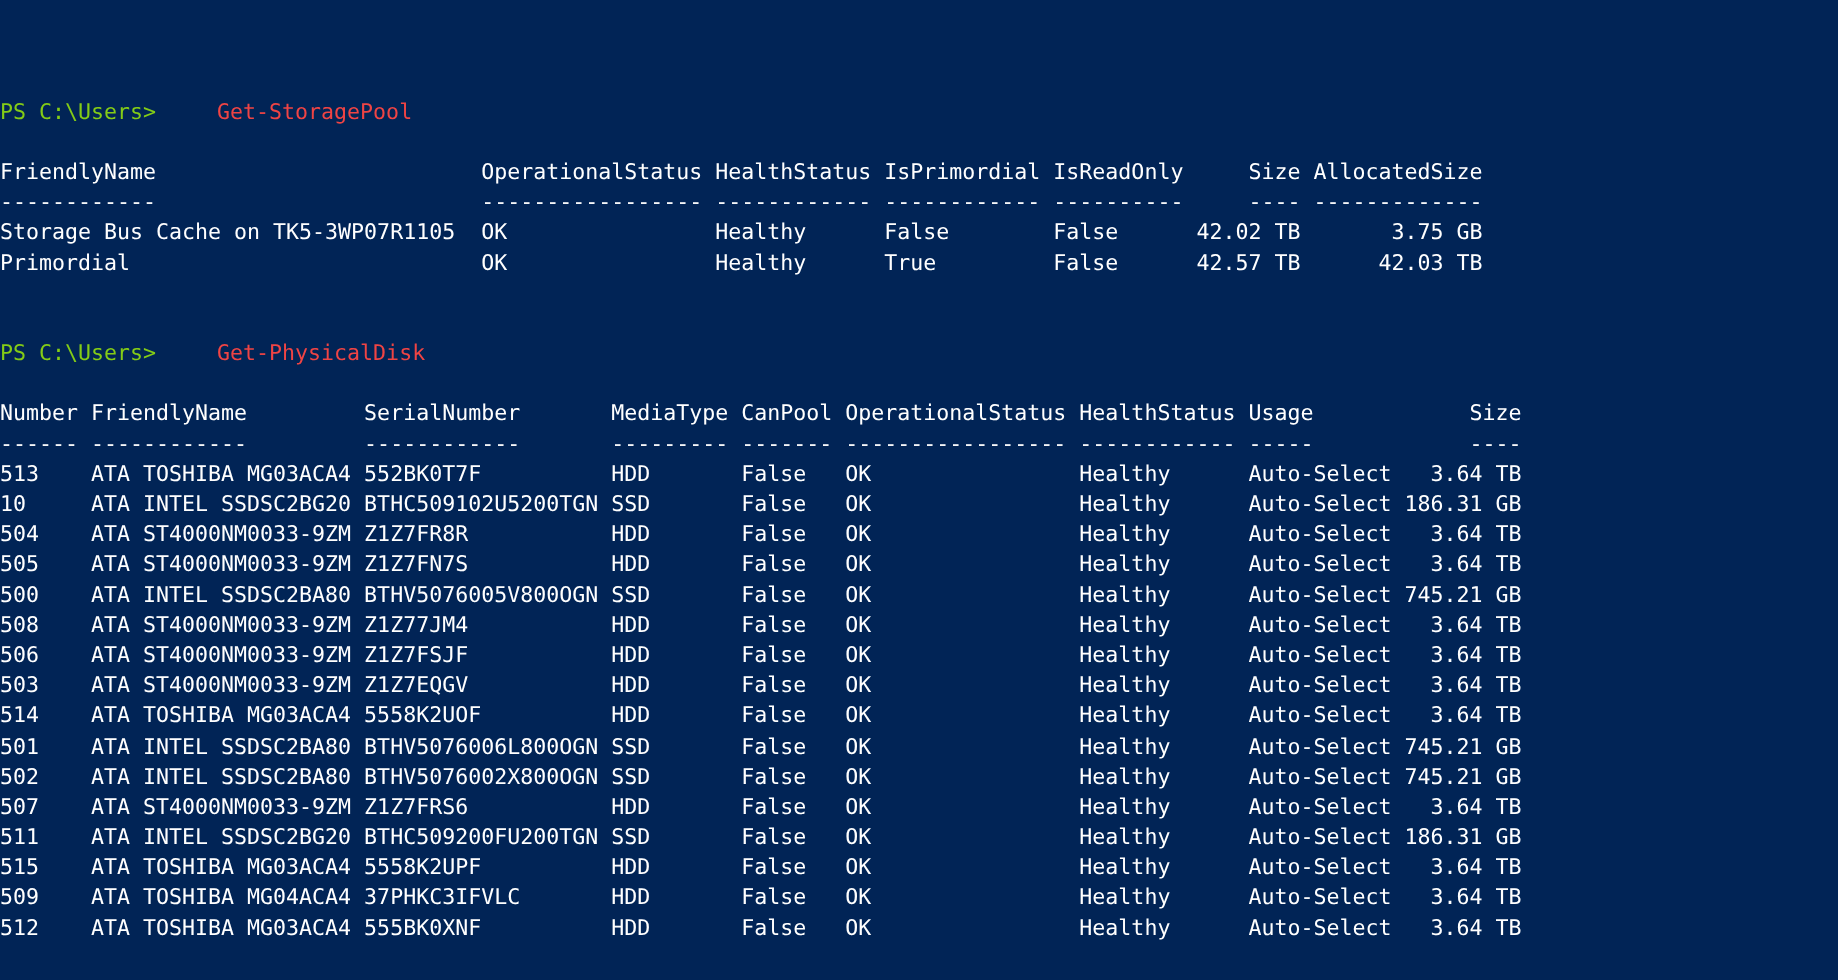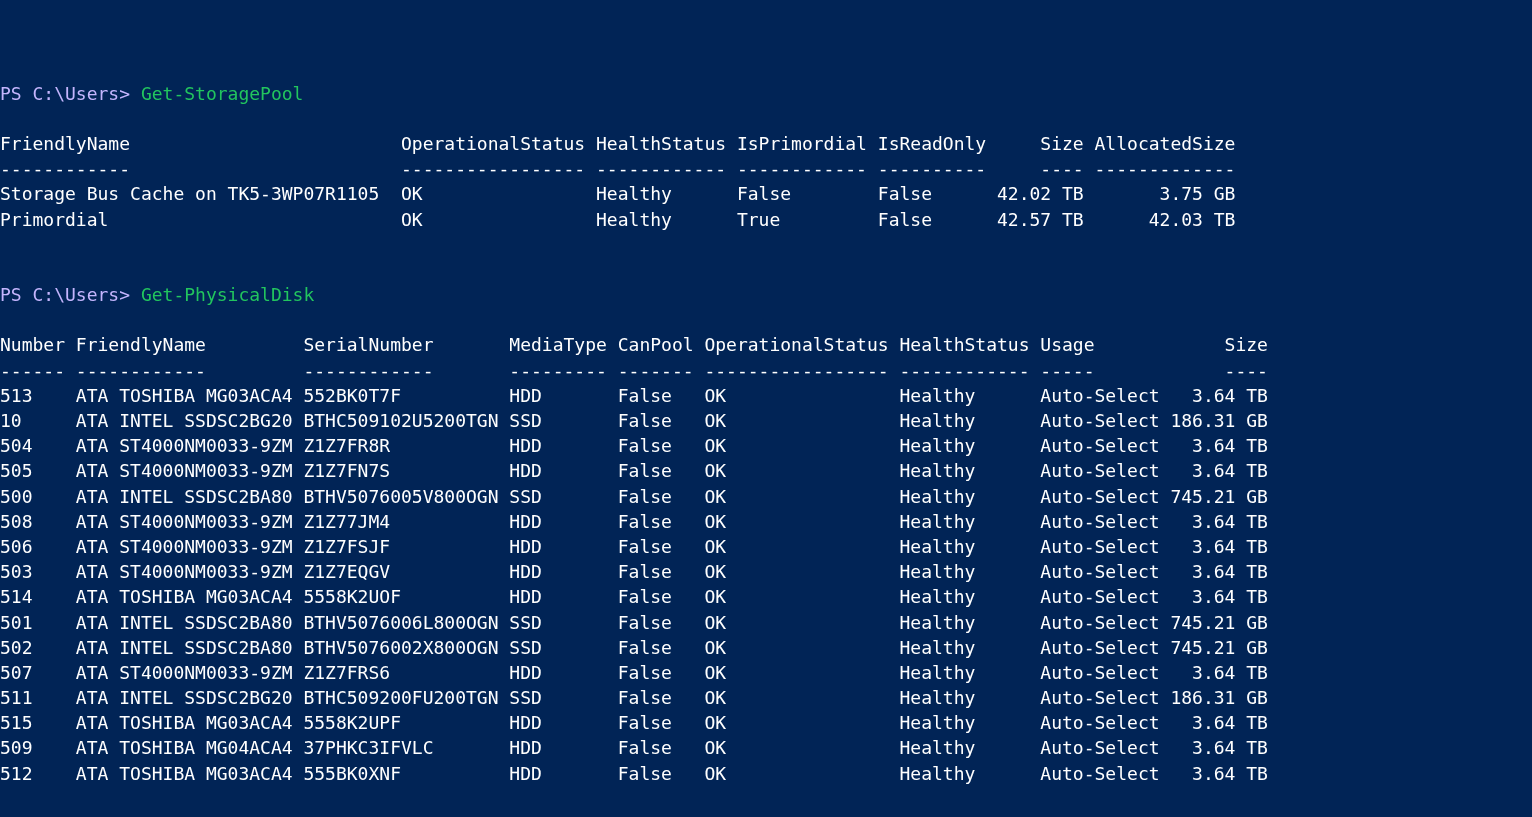--- a/index.html
+++ b/index.html
@@ -6,22 +6,22 @@
     margin: 0;
     padding: 5px 0 0 0;
     background-color: #012456;
     color: #ffffff;
     font-family: 'Consolas', 'Lucida Console', monospace;
     font-size: 18px;
     line-height: 1.4;
     white-space: pre;
     overflow: hidden;
   }
-  .prompt-white { color: #c4b5fd; }
-  .prompt-yellow { color: #22c55e; }
+  .prompt-white { color: #84cc16; }
+  .prompt-yellow { color: #ef4444; margin-left: 40px; }
   .line { display: block; }
 </style>
 </head>
 <body>
 
 
 <div id="terminal"><span class="line"><span class="prompt-white">PS C:\Users&gt; </span><span class="prompt-yellow">Get-StoragePool</span></span><span class="line"> </span><span class="line">FriendlyName                         OperationalStatus HealthStatus IsPrimordial IsReadOnly     Size AllocatedSize</span><span class="line">------------                         ----------------- ------------ ------------ ----------     ---- -------------</span><span class="line">Storage Bus Cache on TK5-3WP07R1105  OK                Healthy      False        False      42.02 TB       3.75 GB</span><span class="line">Primordial                           OK                Healthy      True         False      42.57 TB      42.03 TB</span><span class="line"> </span><span class="line"> </span><span class="line"><span class="prompt-white">PS C:\Users&gt; </span><span class="prompt-yellow">Get-PhysicalDisk</span></span><span class="line"> </span><span class="line">Number FriendlyName         SerialNumber       MediaType CanPool OperationalStatus HealthStatus Usage            Size</span><span class="line">------ ------------         ------------       --------- ------- ----------------- ------------ -----            ----</span><span class="line">513    ATA TOSHIBA MG03ACA4 552BK0T7F          HDD       False   OK                Healthy      Auto-Select   3.64 TB</span><span class="line">10     ATA INTEL SSDSC2BG20 BTHC509102U5200TGN SSD       False   OK                Healthy      Auto-Select 186.31 GB</span><span class="line">504    ATA ST4000NM0033-9ZM Z1Z7FR8R           HDD       False   OK                Healthy      Auto-Select   3.64 TB</span><span class="line">505    ATA ST4000NM0033-9ZM Z1Z7FN7S           HDD       False   OK                Healthy      Auto-Select   3.64 TB</span><span class="line">500    ATA INTEL SSDSC2BA80 BTHV5076005V800OGN SSD       False   OK                Healthy      Auto-Select 745.21 GB</span><span class="line">508    ATA ST4000NM0033-9ZM Z1Z77JM4           HDD       False   OK                Healthy      Auto-Select   3.64 TB</span><span class="line">506    ATA ST4000NM0033-9ZM Z1Z7FSJF           HDD       False   OK                Healthy      Auto-Select   3.64 TB</span><span class="line">503    ATA ST4000NM0033-9ZM Z1Z7EQGV           HDD       False   OK                Healthy      Auto-Select   3.64 TB</span><span class="line">514    ATA TOSHIBA MG03ACA4 5558K2UOF          HDD       False   OK                Healthy      Auto-Select   3.64 TB</span><span class="line">501    ATA INTEL SSDSC2BA80 BTHV5076006L800OGN SSD       False   OK                Healthy      Auto-Select 745.21 GB</span><span class="line">502    ATA INTEL SSDSC2BA80 BTHV5076002X800OGN SSD       False   OK                Healthy      Auto-Select 745.21 GB</span><span class="line">507    ATA ST4000NM0033-9ZM Z1Z7FRS6           HDD       False   OK                Healthy      Auto-Select   3.64 TB</span><span class="line">511    ATA INTEL SSDSC2BG20 BTHC509200FU200TGN SSD       False   OK                Healthy      Auto-Select 186.31 GB</span><span class="line">515    ATA TOSHIBA MG03ACA4 5558K2UPF          HDD       False   OK                Healthy      Auto-Select   3.64 TB</span><span class="line">509    ATA TOSHIBA MG04ACA4 37PHKC3IFVLC       HDD       False   OK                Healthy      Auto-Select   3.64 TB</span><span class="line">512    ATA TOSHIBA MG03ACA4 555BK0XNF          HDD       False   OK                Healthy      Auto-Select   3.64 TB</span></div>
 
 
 

